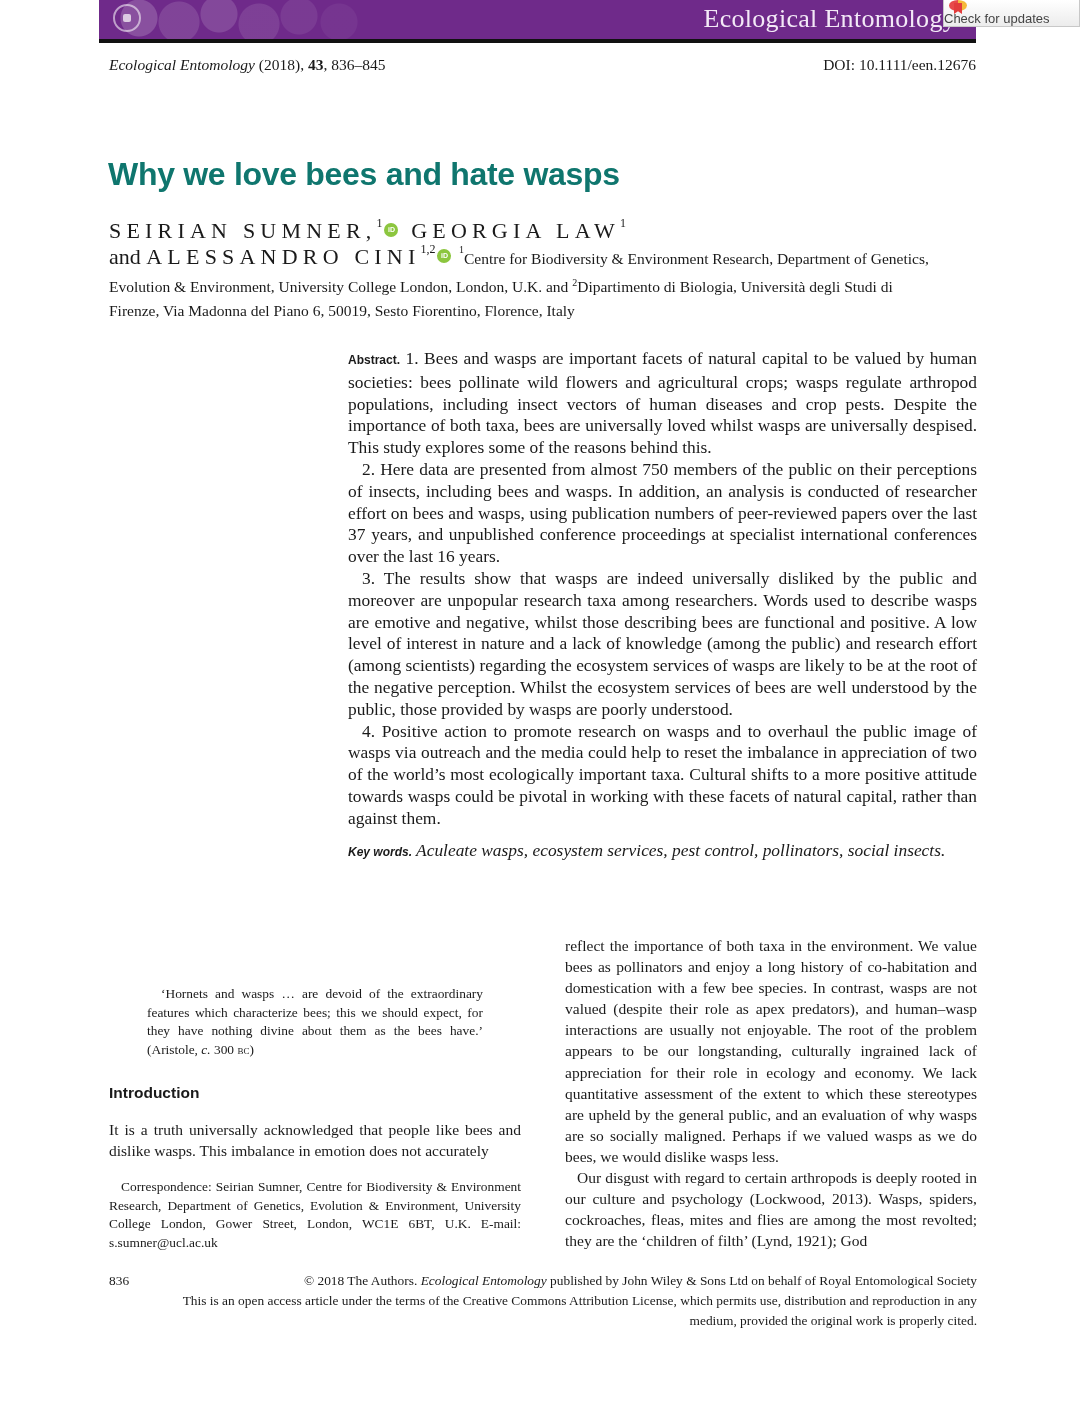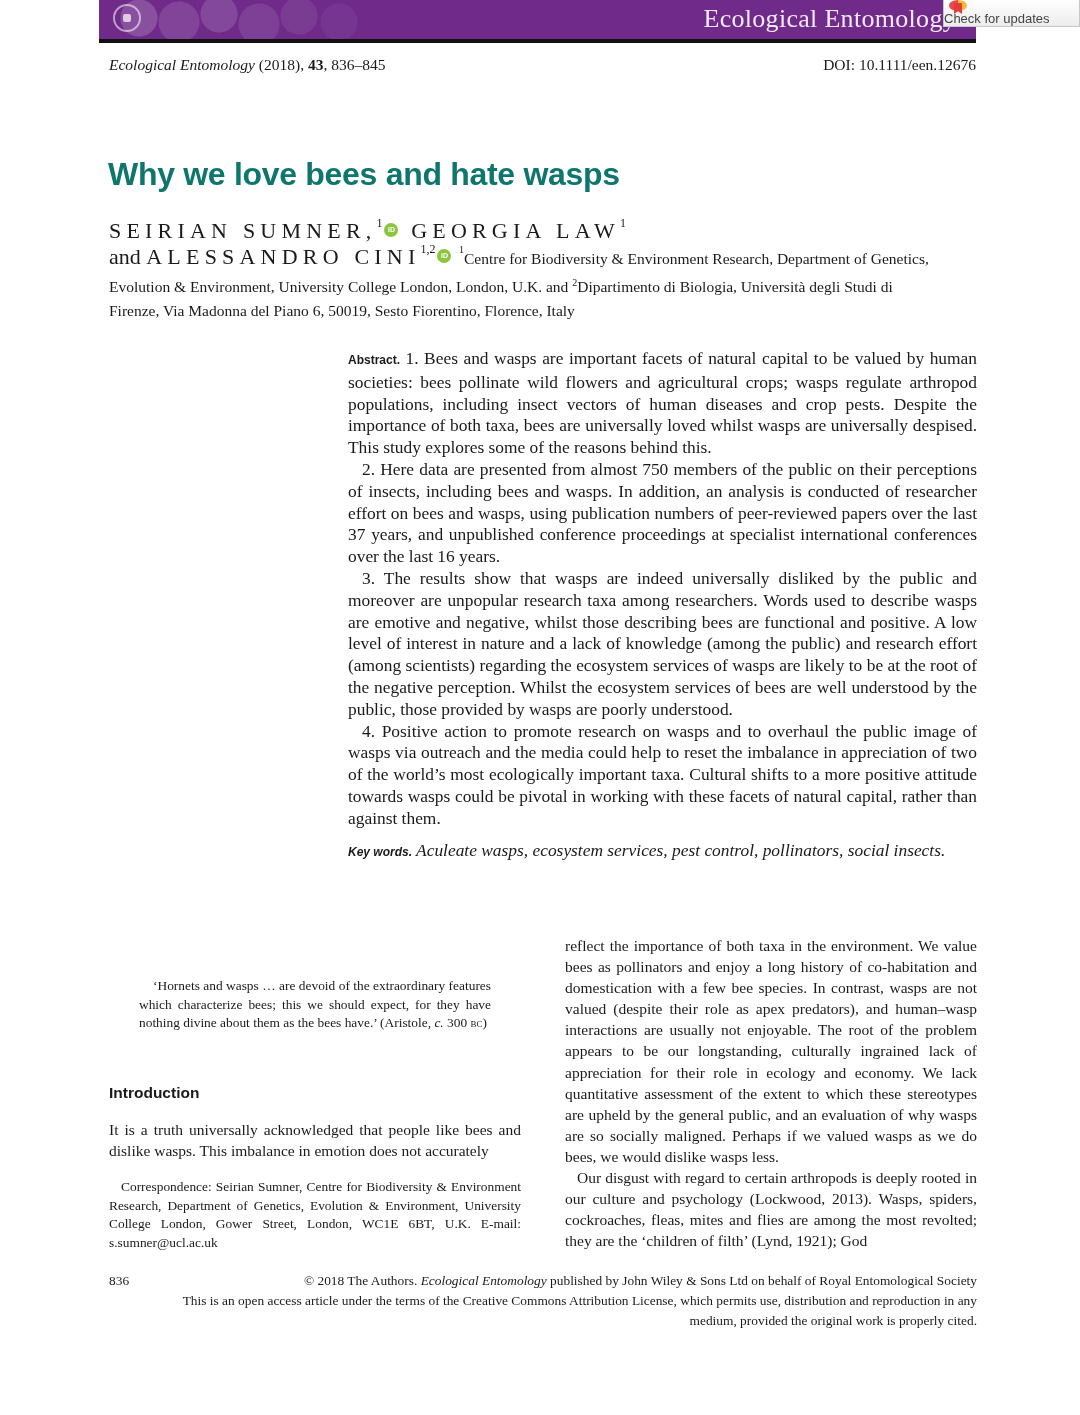--- a/index.html
+++ b/index.html
@@ -38,21 +38,21 @@
      font-family:"Liberation Sans", sans-serif; font-size:7px; font-weight:bold; line-height:14px; text-align:center; letter-spacing:0;
      vertical-align:middle; position:relative; top:-3px; margin:0 2px; }
   .affil-inline { font-size:15.5px; letter-spacing:0; }
   .affil { position:absolute; left:109px; top:271px; width:870px; font-size:15.5px; line-height:24px; }
   .abstract { position:absolute; left:348px; top:348px; width:629px; font-size:17.4px; line-height:21.8px; text-align:justify; }
   .abstract p { margin:0; }
   .abstract p.indent { text-indent:14px; }
   .sans-b { font-family:"Liberation Sans", sans-serif; font-weight:bold; font-size:12px; }
   .keywords { margin-top:10px !important;font-style:italic; }
   .epigraph { position:absolute; left:131px; top:969px; width:368px; font-size:13.4px; line-height:18.5px; text-align:justify; }
-  .epigraph p { margin:8px; text-indent:14px; }
+  .epigraph p { margin:16px; text-indent:14px; }
   .sc { font-variant:small-caps; }
   .intro-h { position:absolute; left:109px; top:1084px; font-family:"Liberation Sans", sans-serif; font-weight:bold; font-size:15.5px; }
   .intro-p { position:absolute; left:109px; top:1120px; width:412px; font-size:15.5px; line-height:20.6px; text-align:justify; }
   .intro-p p { margin:0; }
   .corresp { position:absolute; left:109px; top:1178px; width:412px; font-size:13.4px; line-height:18.5px; text-align:justify; }
   .corresp p { margin:0; text-indent:12px; }
   .col2 { position:absolute; left:565px; top:935px; width:412px; font-size:15.5px; line-height:21.1px; text-align:justify; }
   .col2 p { margin:0; }
   .col2 p.indent { text-indent:12px; }
   .footer { position:absolute; left:109px; top:1271px; width:868px; font-size:13.4px; line-height:20px; }

